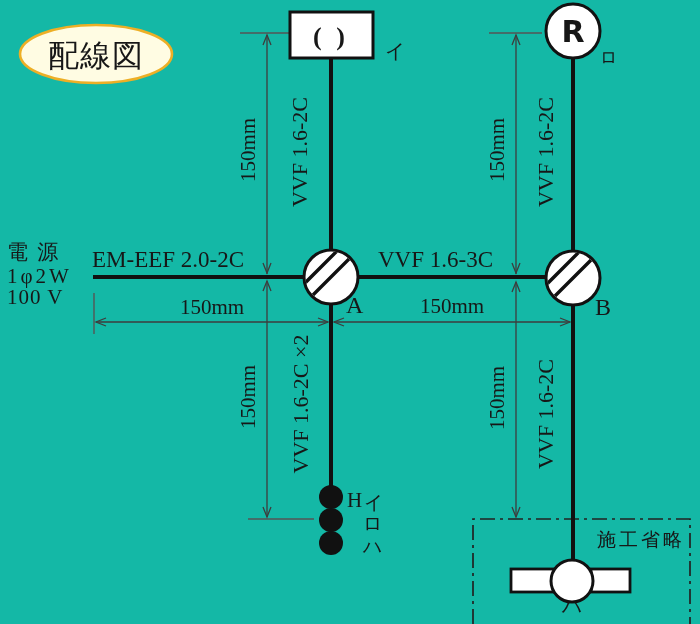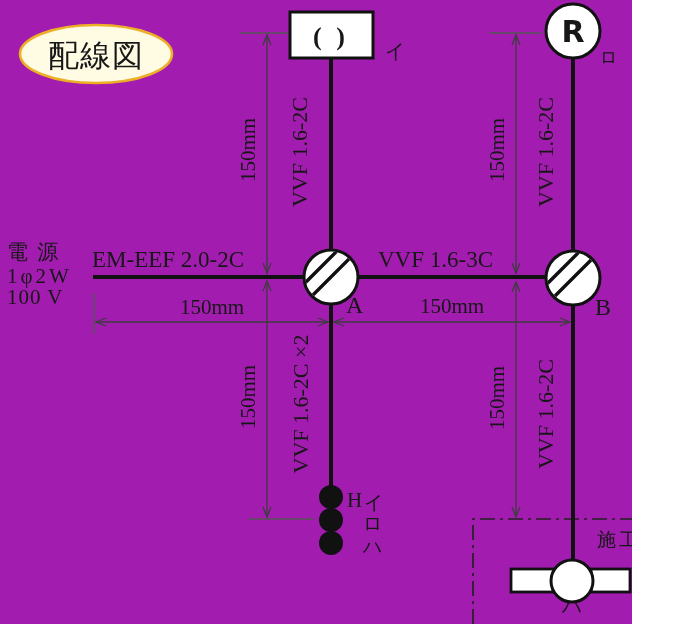--- a/index.html
+++ b/index.html
@@ -1,16 +1,16 @@
 <!DOCTYPE html>
 <html><head>
 <meta charset="utf-8">
 <style>
   html,body{margin:0;padding:0;background:#ffffff;}
-  #stage{position:relative;width:632px;height:624px;background:#a21caf;overflow:hidden;
+  #stage{position:relative;width:700px;height:624px;background:#14b8a6;overflow:hidden;
          font-family:"Liberation Serif","DejaVu Serif",serif;}
   svg{position:absolute;left:0;top:0;}
   text{fill:#171717;font-family:"Liberation Serif","DejaVu Serif",serif;}
   .thick{stroke:#111;stroke-width:4;fill:none;}
   .dev{stroke:#111;stroke-width:3;fill:#fff;}
   .hatch{stroke:#111;stroke-width:3.4;fill:none;}
   .dim{stroke:#3d3d3d;stroke-width:1.3;fill:none;}
   .tick{stroke:#555;stroke-width:1.4;fill:none;}
   .dashdot{stroke:#222;stroke-width:1.7;fill:none;stroke-dasharray:15 5 3 5;}
   .sans{font-family:"DejaVu Sans","Liberation Sans",sans-serif;}

